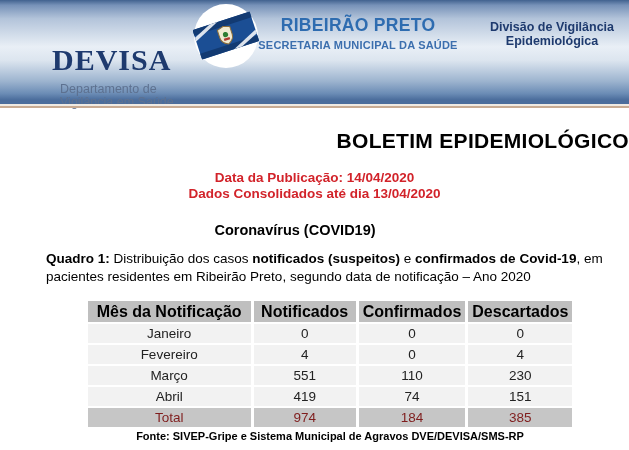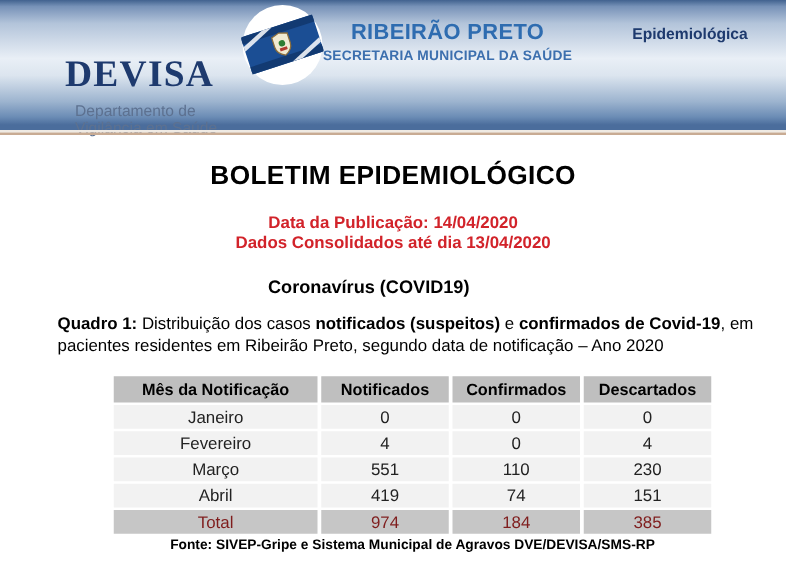--- a/index.html
+++ b/index.html
@@ -33,42 +33,42 @@
   .dve { position:absolute; left:476px; top:18px; width:152px; text-align:center; }
   .dve-icon { position:relative; width:132px; height:50px; margin:0 auto; }
   .dve-acronym {
     position:absolute; left:37px; bottom:0px;
     color:#1e3a6e; font-weight:bold; font-size:13.5px; letter-spacing:0.5px;
   }
   .dve-title { color:#1e3a6e; font-weight:bold; font-size:12.5px; line-height:13.5px; margin-top:3px; }
 
   
   .title {
-    position:absolute; top:129px; left:0; width:629px; text-align:center;
+    position:absolute; top:129px; left:0; width:629px; text-align:right;
     font-size:21px; font-weight:bold; color:#000; letter-spacing:0.3px;
   }
   .pub-block {
     position:absolute; top:170px; left:0; width:629px; text-align:center;
     color:#d2232a; font-weight:bold; font-size:13.5px; line-height:16px;
   }
   .subject {
     position:absolute; top:222px; left:0; width:590px; text-align:center;
     font-size:14.5px; font-weight:bold; color:#000;
   }
   .caption {
     position:absolute; top:250px; left:22px; width:588px;
     font-size:13.5px; line-height:17.5px; color:#000; text-align:left;margin-left:24px;
   }
   .caption .b { font-weight:bold; }
 
   
   .table-block { position:absolute; top:299px; left:84px; width:492px; }
   table.quadro { border-collapse:separate; border-spacing:3px 2px; margin:0 auto; }
   table.quadro th {
-    background:#bfbfbf; color:#000; font-weight:bold; font-size:13px;
+    background:#bfbfbf; color:#000; font-weight:bold; font-size:16px;
     height:21px; padding:0 4px; text-align:center;margin-top:28px;
   }
   table.quadro td {
     background:#f2f2f2; color:#222; font-size:13.5px;
     height:19px; padding:0 4px; text-align:center;
   }
   table.quadro tr.total-row td { background:#c6c6c6; font-weight:normal; color:#7f1d1d; }
   .source {
     text-align:center; font-weight:bold; font-size:11px; color:#000; margin-top:1px;
   }
@@ -104,20 +104,21 @@
       </svg>
     </div>
 
     <div class="pref-text">
       <div class="pref2">RIBEIRÃO PRETO</div>
       <div class="pref3">SECRETARIA MUNICIPAL DA SAÚDE</div>
     </div>
 
     <div class="dve">
       <div class="dve-title">
+        <div>Divisão de Vigilância</div>
         <div>Epidemiológica</div>
       </div>
     </div>
   </div>
   <div class="header-line-light"></div>
   <div class="header-line-tan"></div>
 
   <div class="title">BOLETIM EPIDEMIOLÓGICO</div>
 
   <div class="pub-block">

